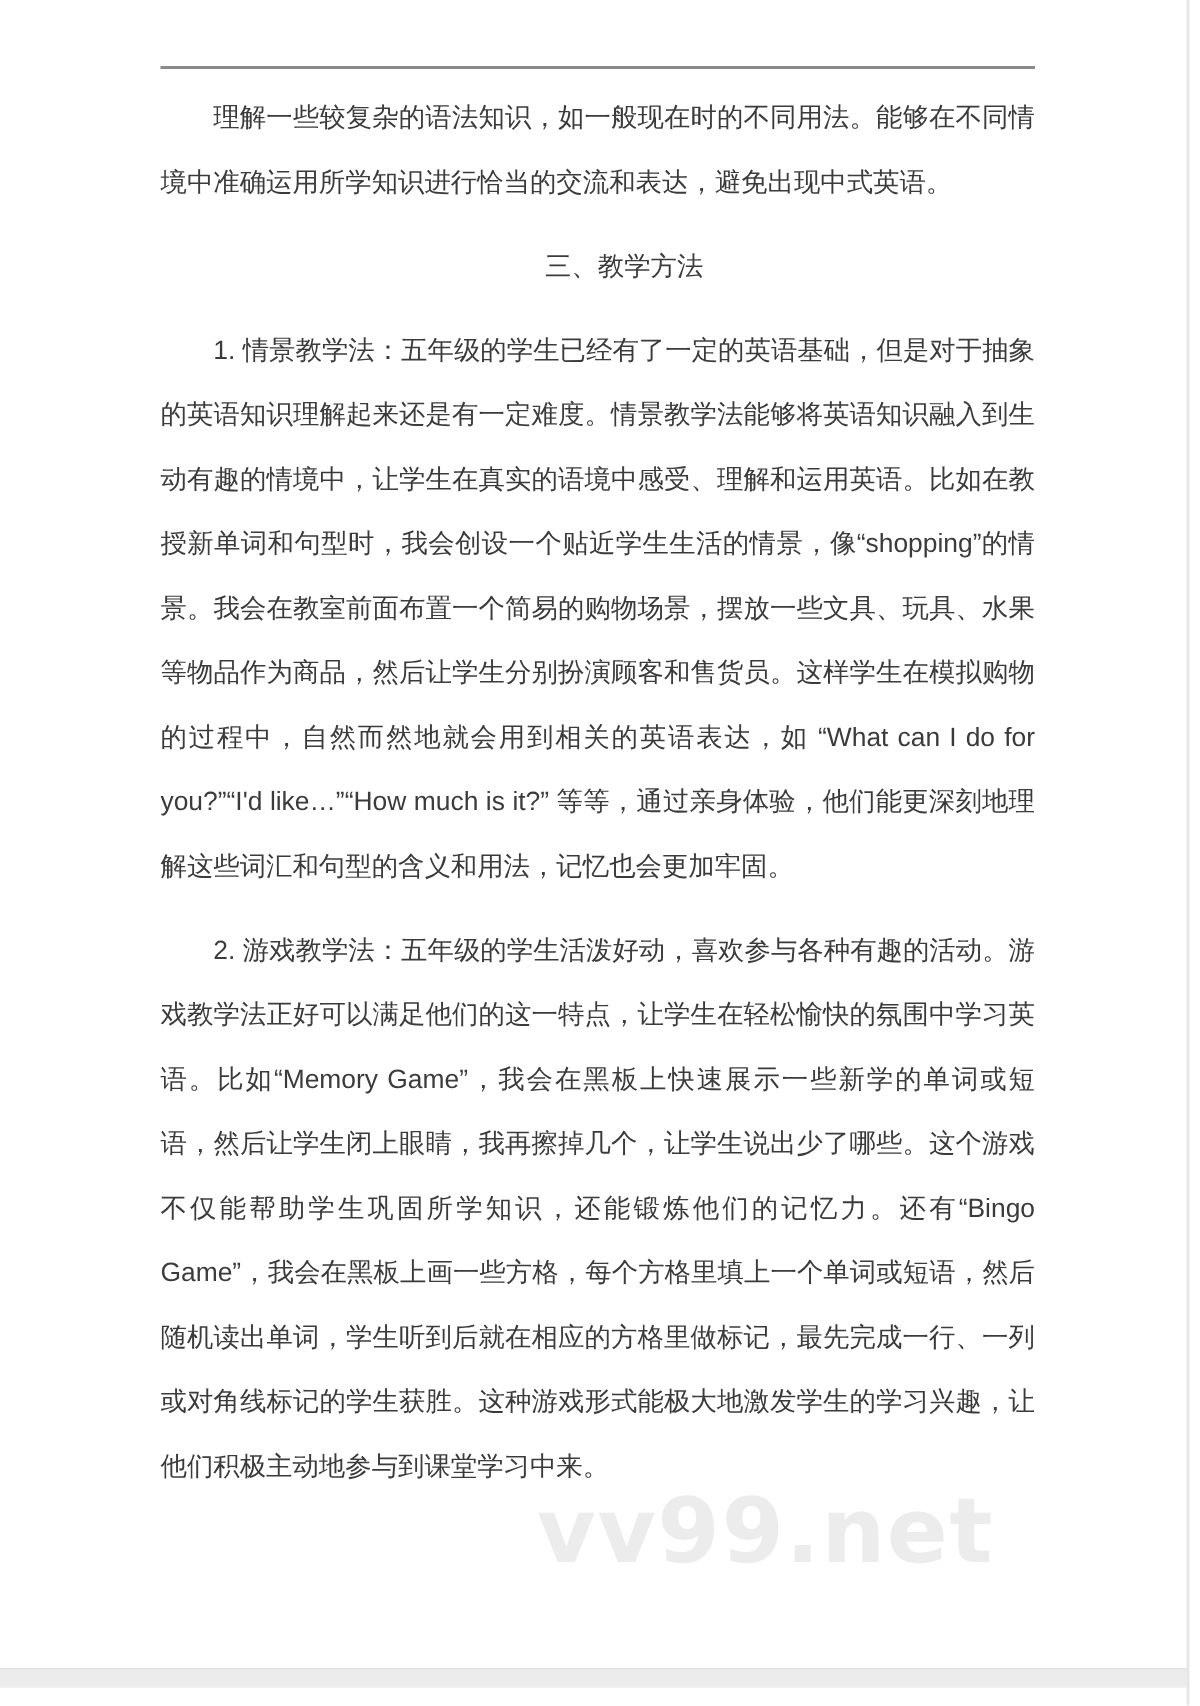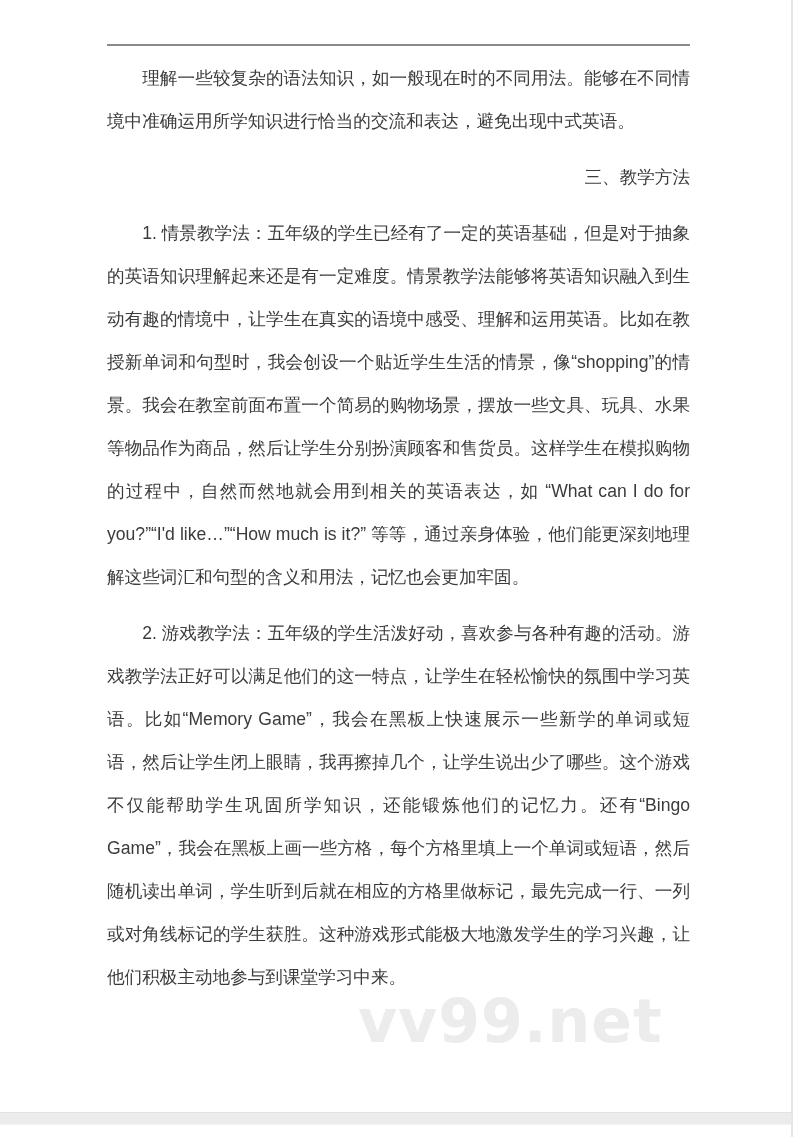--- a/index.html
+++ b/index.html
@@ -39,21 +39,21 @@
     text-align: justify;
   }
   .doc-content p {
     margin: 13px 0 0 0;
     text-indent: 2em;
   }
   .doc-content p:first-child {
     margin-top: 0;
   }
   .doc-content p.heading {
-    text-align: right;
+    text-align: center;
   }
   .watermark {
     position: absolute;
     left: 358px;
     top: 985px;
     font-family: "DejaVu Sans", sans-serif;
     font-weight: 700;
     font-size: 60px;
     line-height: 73px;
     letter-spacing: 1px;

